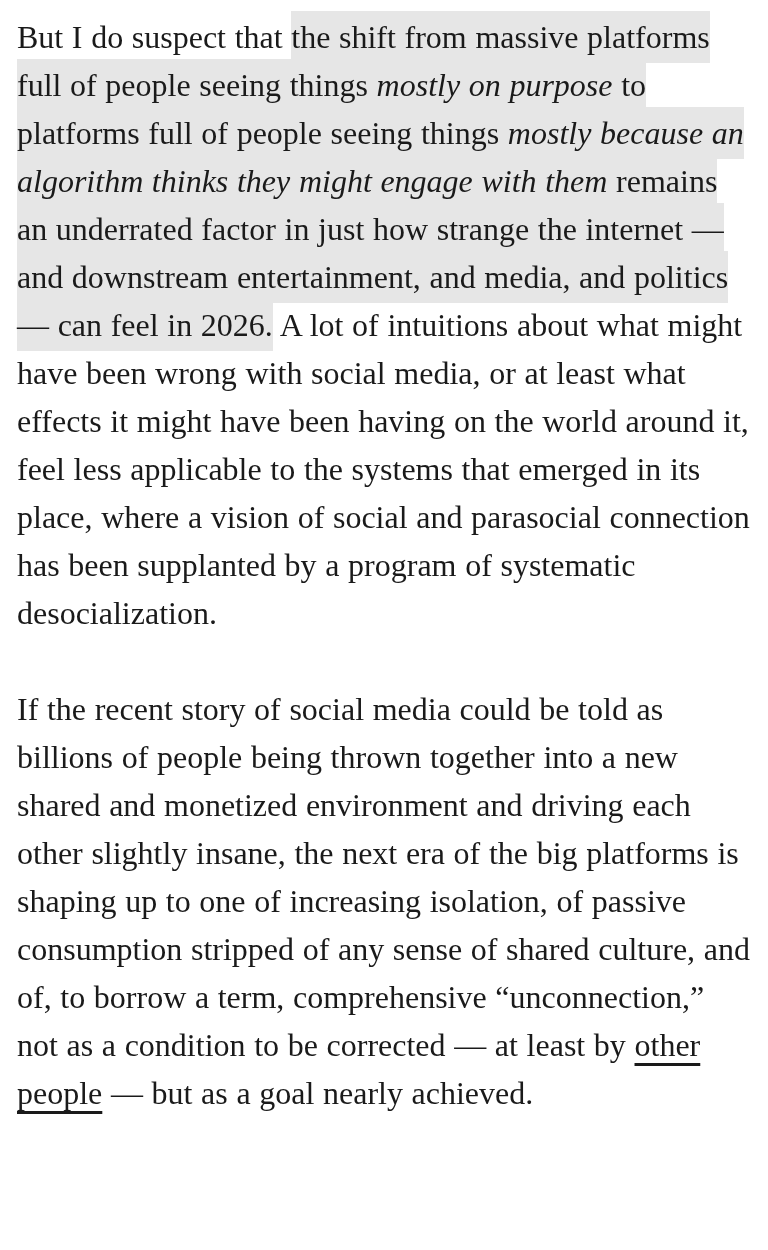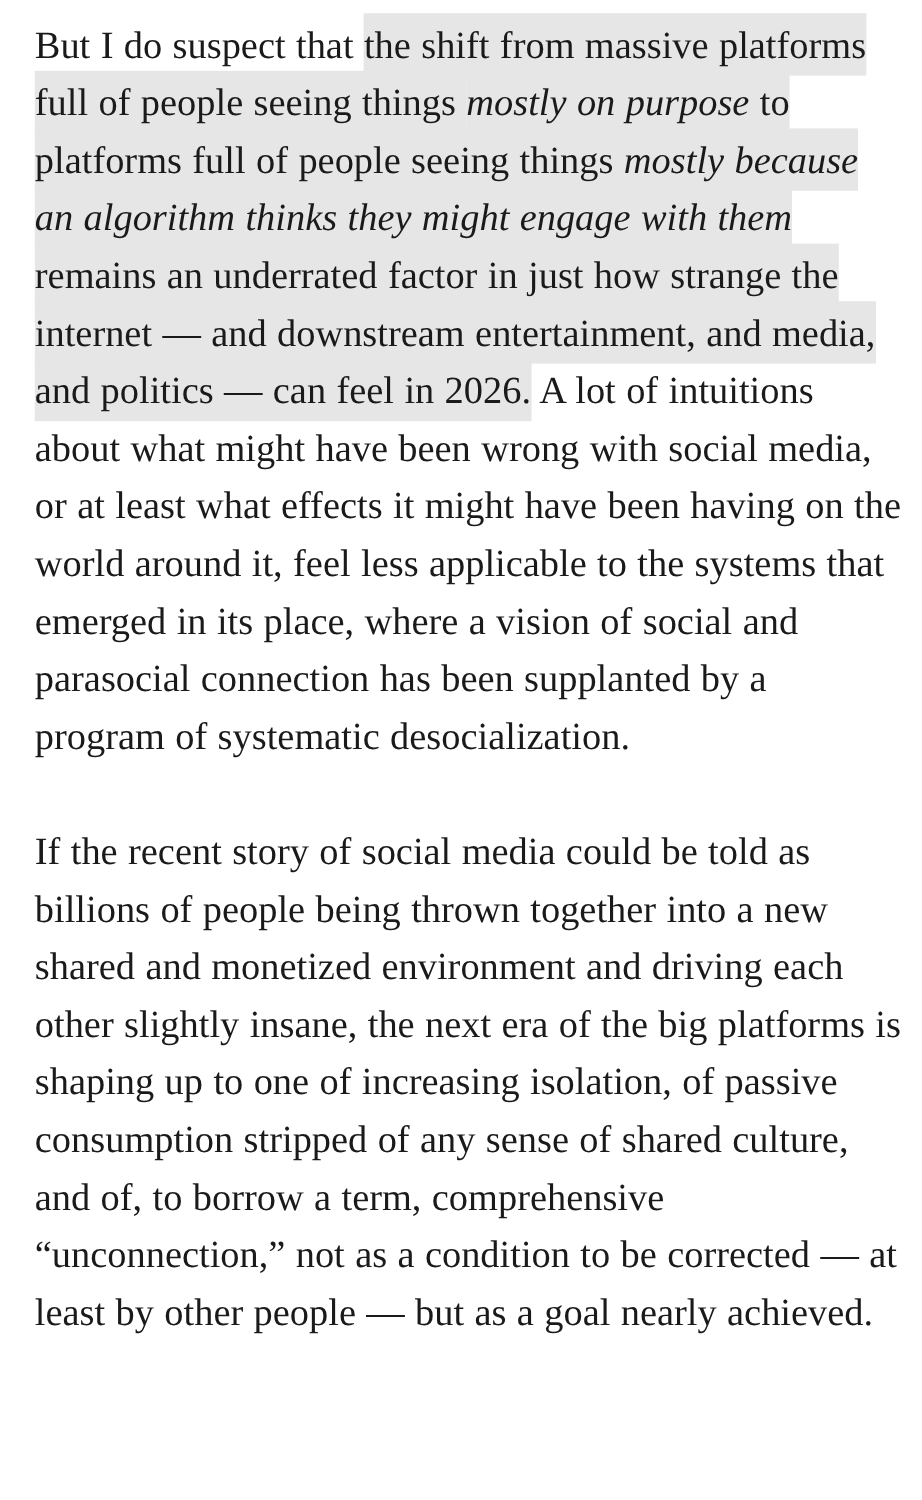--- a/index.html
+++ b/index.html
@@ -13,35 +13,36 @@
     overflow: hidden;
     font-family: "Liberation Serif", "DejaVu Serif", serif;
     color: #1a1a1a;
   }
   main.article-body {
     padding: 13px 17px 0 17px;
     box-sizing: border-box;
     width: 768px;
   }
   p.article-paragraph {
-    margin: 0 0 48px 12px;
+    margin: 0 0 48px 0;
     font-size: 32px;
     line-height: 48px;
     font-weight: 400;
     letter-spacing: 0;
     word-spacing: 0.02em;
   }
   .run-normal { background: transparent; }
   .run-hl {
     background: var(--highlight, #e6e6e6);
     padding: 8px 0;
   }
   .run-it { font-style: italic; }
   a.run-link {
     color: inherit;
+    text-decoration: underline;
     text-decoration-thickness: 3px;
     text-underline-offset: 7px;
     cursor: pointer;
   }
 </style>
 </head>
 <body style="background: rgb(255, 255, 255); color: rgb(26, 26, 26);">
 
 <main class="article-body">
   <p class="article-paragraph"><span class="run-normal">But I do suspect that </span><span class="run-hl">the shift from massive platforms full of people seeing things </span><span class="run-hl run-it">mostly on purpose</span><span class="run-hl"> to platforms full of people seeing things </span><span class="run-hl run-it">mostly because an algorithm thinks they might engage with them</span><span class="run-hl"> remains an underrated factor in just how strange the internet — and downstream entertainment, and media, and politics — can feel in 2026.</span><span class="run-normal"> A lot of intuitions about what might have been wrong with social media, or at least what effects it might have been having on the world around it, feel less applicable to the systems that emerged in its place, where a vision of social and parasocial connection has been supplanted by a program of systematic desocialization.</span></p>

